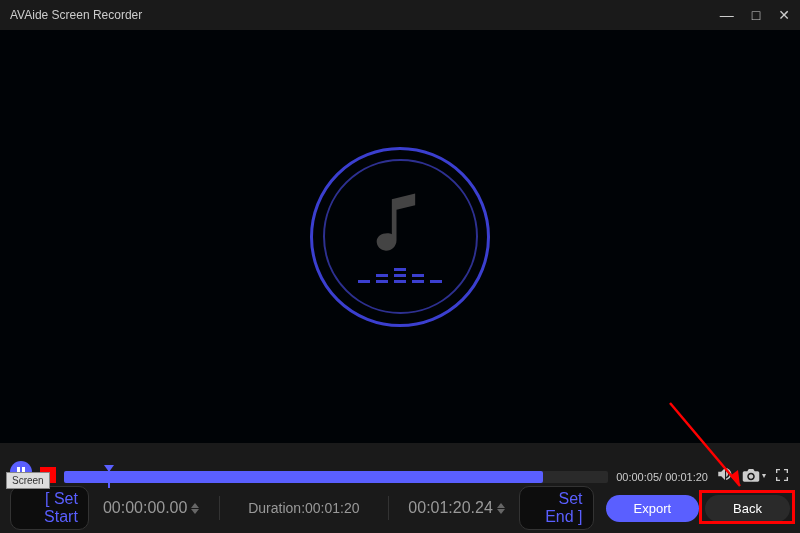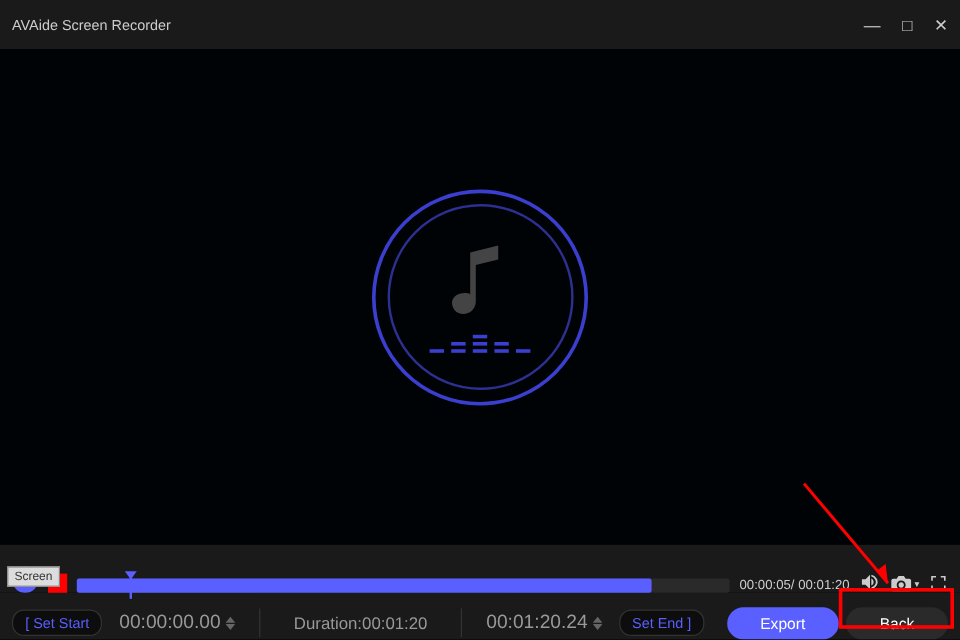--- a/index.html
+++ b/index.html
@@ -1,17 +1,17 @@
 <!DOCTYPE html>
 <html><head>
 <meta charset="utf-8">
 <style>
 * { margin: 0; padding: 0; box-sizing: border-box; font-family: Arial, sans-serif; }
 body { background: #000; width: 800px; height: 533px; overflow: hidden; position: relative; }
-.titlebar { height: 41px; background: #1a1a1a; display: flex; align-items: center; padding: 15px 10px; color: #ccc; font-size: 12px; }
+.titlebar { height: 30px; background: #1a1a1a; display: flex; align-items: center; padding: 15px 10px; color: #ccc; font-size: 12px; }
 .titlebar-title { flex: 1; }
 .win-controls { display: flex; gap: 18px; color: #ccc; }
 .win-btn { cursor: pointer; font-size: 14px; }
 .preview { height: 413px; background: #000306; display: flex; align-items: center; justify-content: center; position: relative; }
 .music-circle { width: 180px; height: 180px; border-radius: 50%; border: 3px solid #3b3fcf; display: flex; align-items: center; justify-content: center; position: relative; }
 .music-circle-inner { width: 155px; height: 155px; border-radius: 50%; border: 2px solid #2d3090; display: flex; flex-direction: column; align-items: center; justify-content: center; }
 .note-svg { width: 60px; height: 70px; }
 .eq-bars { display: flex; gap: 6px; align-items: flex-end; margin-top: 8px; }
 .eq-col { display: flex; flex-direction: column; gap: 3px; }
 .eq-seg { width: 12px; height: 3px; background: #3b3fcf; }
@@ -21,21 +21,21 @@
 .pause-bar { width: 3px; height: 10px; background: #fff; }
 .stop-btn { width: 16px; height: 16px; background: #ff0000; cursor: pointer; }
 .track { flex: 1; height: 12px; background: #2a2a2a; position: relative; border-radius: 2px; }
 .track-fill { position: absolute; left: 0; top: 0; height: 100%; width: 88%; background: #5a5fff; border-radius: 2px; }
 .track-handle { position: absolute; left: 40px; top: -6px; width: 0; height: 0; border-left: 5px solid transparent; border-right: 5px solid transparent; border-top: 7px solid #5a5fff; }
 .track-handle-stem { position: absolute; left: 44px; top: -5px; width: 2px; height: 22px; background: #5a5fff; }
 .time-text { color: #ccc; font-size: 11px; white-space: nowrap; }
 .volume-icon, .camera-icon, .fullscreen-icon { color: #ccc; cursor: pointer; display: flex; align-items: center; }
 .tooltip { position: absolute; background: #ddd; color: #333; font-size: 10px; padding: 2px 5px; left: 6px; top: 472px; border: 1px solid #888; }
 .bottom-row { height: 50px; background: #1a1a1a; display: flex; align-items: center; padding: 0 10px; gap: 6px; }
-.bracket-btn { color: #5a5fff; font-size: 12px; padding: 3px 10px; border: 1px solid #333; border-radius: 10px; cursor: pointer; background: #0d0d0d; }
+.bracket-btn { color: #5a5fff; font-size: 16px; padding: 3px 10px; border: 1px solid #333; border-radius: 10px; cursor: pointer; background: #0d0d0d; text-align: right; }
 .time-box { color: #999; font-size: 16px; padding: 3px 8px; display: flex; align-items: center; gap: 4px; }
 .spinner { display: flex; flex-direction: column; gap: 1px; }
 .spinner-btn { width: 0; height: 0; cursor: pointer; }
 .spinner-up { border-left: 4px solid transparent; border-right: 4px solid transparent; border-bottom: 5px solid #666; }
 .spinner-down { border-left: 4px solid transparent; border-right: 4px solid transparent; border-top: 5px solid #666; }
 .duration-text { color: #999; font-size: 14px; flex: 0 0 auto; margin: 0 16px; }
 .spacer { flex: 1; }
 .pill-btn { padding: 6px 28px; border-radius: 14px; font-size: 13px; cursor: pointer; border: none; color: #fff; }
 .back-btn { background: #2a2a2a; }
 .export-btn { background: #5a5fff; }

